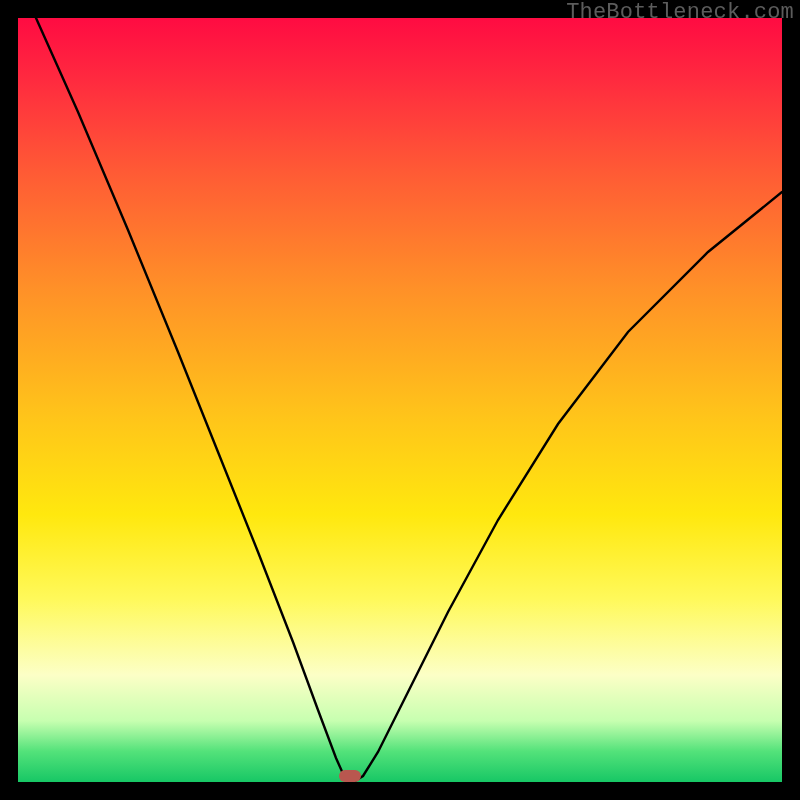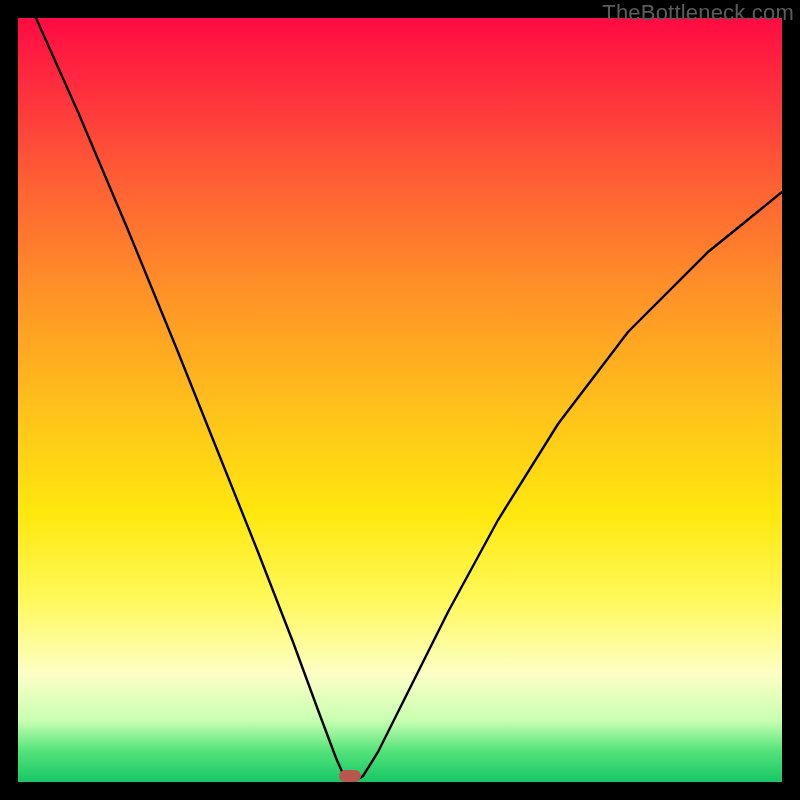--- a/index.html
+++ b/index.html
@@ -35,21 +35,21 @@
       #fcffc6 86%,
       #c7ffb0 92%,
       #53e27a 96%,
       #17c765 100%
     );
   }
   .watermark {
     position: absolute;
     top: 0px;
     right: 6px;
-    font-family: Liberation Sans, sans-serif;
+    font-family: Liberation Mono, monospace;
     font-size: 22px;
     color: #5c5c5c;
     letter-spacing: 0.2px;
     font-weight: 500;
   }
   svg.curve {
     position: absolute;
     left: 0;
     top: 0;
   }

